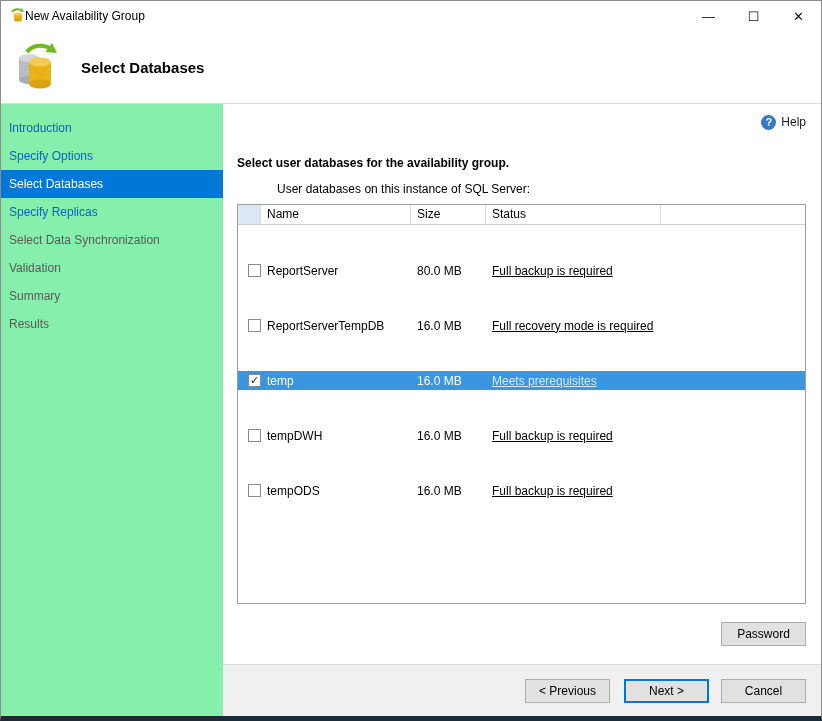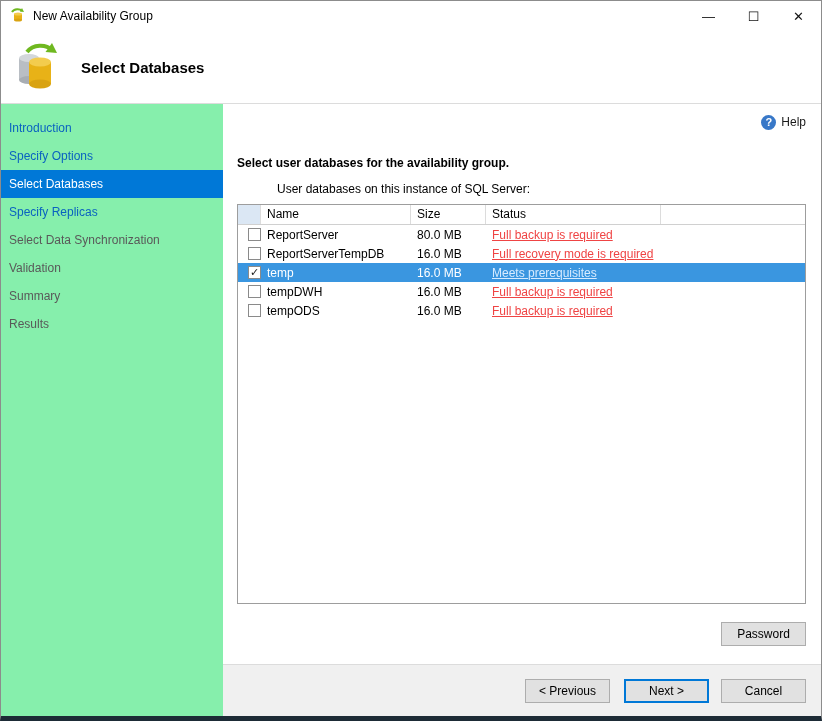--- a/index.html
+++ b/index.html
@@ -4,21 +4,21 @@
 <style>
   * { margin:0; padding:0; box-sizing:border-box; }
   html,body { width:822px; height:721px; }
   body { font-family:"Liberation Sans", sans-serif; font-size:12px; color:#000; background:#fff; }
 
   .window { width:822px; height:721px; display:flex; flex-direction:column; background:#fff;
             border:1px solid #8c8c8c; border-bottom:5px solid #1d2b36; }
 
   
   .titlebar { height:30px; display:flex; align-items:center; background:#fff; flex:0 0 auto; }
-  .titlebar-left { display:flex; align-items:center; gap:8px; padding-left:8px; flex:1; }
+  .titlebar-left { display:flex; align-items:center; padding-left:8px; flex:1; }
   .titlebar-title { font-size:12px; color:#000; }
   .win-controls { display:flex; height:30px; }
   .win-btn { width:45px; height:30px; display:flex; align-items:center; justify-content:center;
              font-size:13px; color:#111; cursor:default; }
 
   
   .header { height:73px; background:#fff; display:flex; align-items:center; gap:20px;
             padding-left:12px; border-bottom:1px solid #dcdcdc; flex:0 0 auto; }
   .header-title { font-size:15px; font-weight:bold; color:#000; }
 
@@ -46,25 +46,25 @@
   .t-header { display:flex; height:20px; border-bottom:1px solid #d0d0d0; background:#fff; flex:0 0 auto; }
   .t-hcell { line-height:19px; padding-left:6px; border-right:1px solid #dcdcdc; font-size:12px; }
   .t-hcell.c-check { background:#dbe7f4; }
   .t-hcell.c-pass { border-right:none; }
   .c-check { width:23px; flex:0 0 auto; }
   .c-name  { width:150px; flex:0 0 auto; }
   .c-size  { width:75px; flex:0 0 auto; }
   .c-status{ width:175px; flex:0 0 auto; }
   .c-pass  { flex:1; }
 
-  .t-row { display:flex; height:19px; align-items:center; flex:0 0 auto; }
+  .t-row { display:flex; height:19px; align-items:center; flex:0 0 auto;margin-top:36px; }
   .t-cell { padding-left:6px; font-size:12px; white-space:nowrap; overflow:hidden; }
   .checkbox { width:13px; height:13px; border:1px solid #8a8a8a; background:#fff; margin-left:4px;
               display:flex; align-items:center; justify-content:center; font-size:11px; line-height:11px; color:#1a1a1a; }
-  .status-link { color:#ef4444; text-decoration:underline; cursor:pointer; }
+  .status-link { color:#000000; text-decoration:underline; cursor:pointer; }
   .t-row.selected { background:#3a96e0; color:#fff; }
   .t-row.selected .status-link { color:#d6ebff; }
 
   .refresh-row { margin-top:18px; display:flex; justify-content:flex-end; }
 
   .btn { width:85px; height:24px; background:#e1e1e1; border:1px solid #adadad; font-size:12px;
          font-family:"Liberation Sans", sans-serif; color:#000; cursor:pointer; }
   .btn.default { border:2px solid #0078d7; }
 
   .footer { height:52px; background:#f0f0f0; border-top:1px solid #dcdcdc; display:flex;

